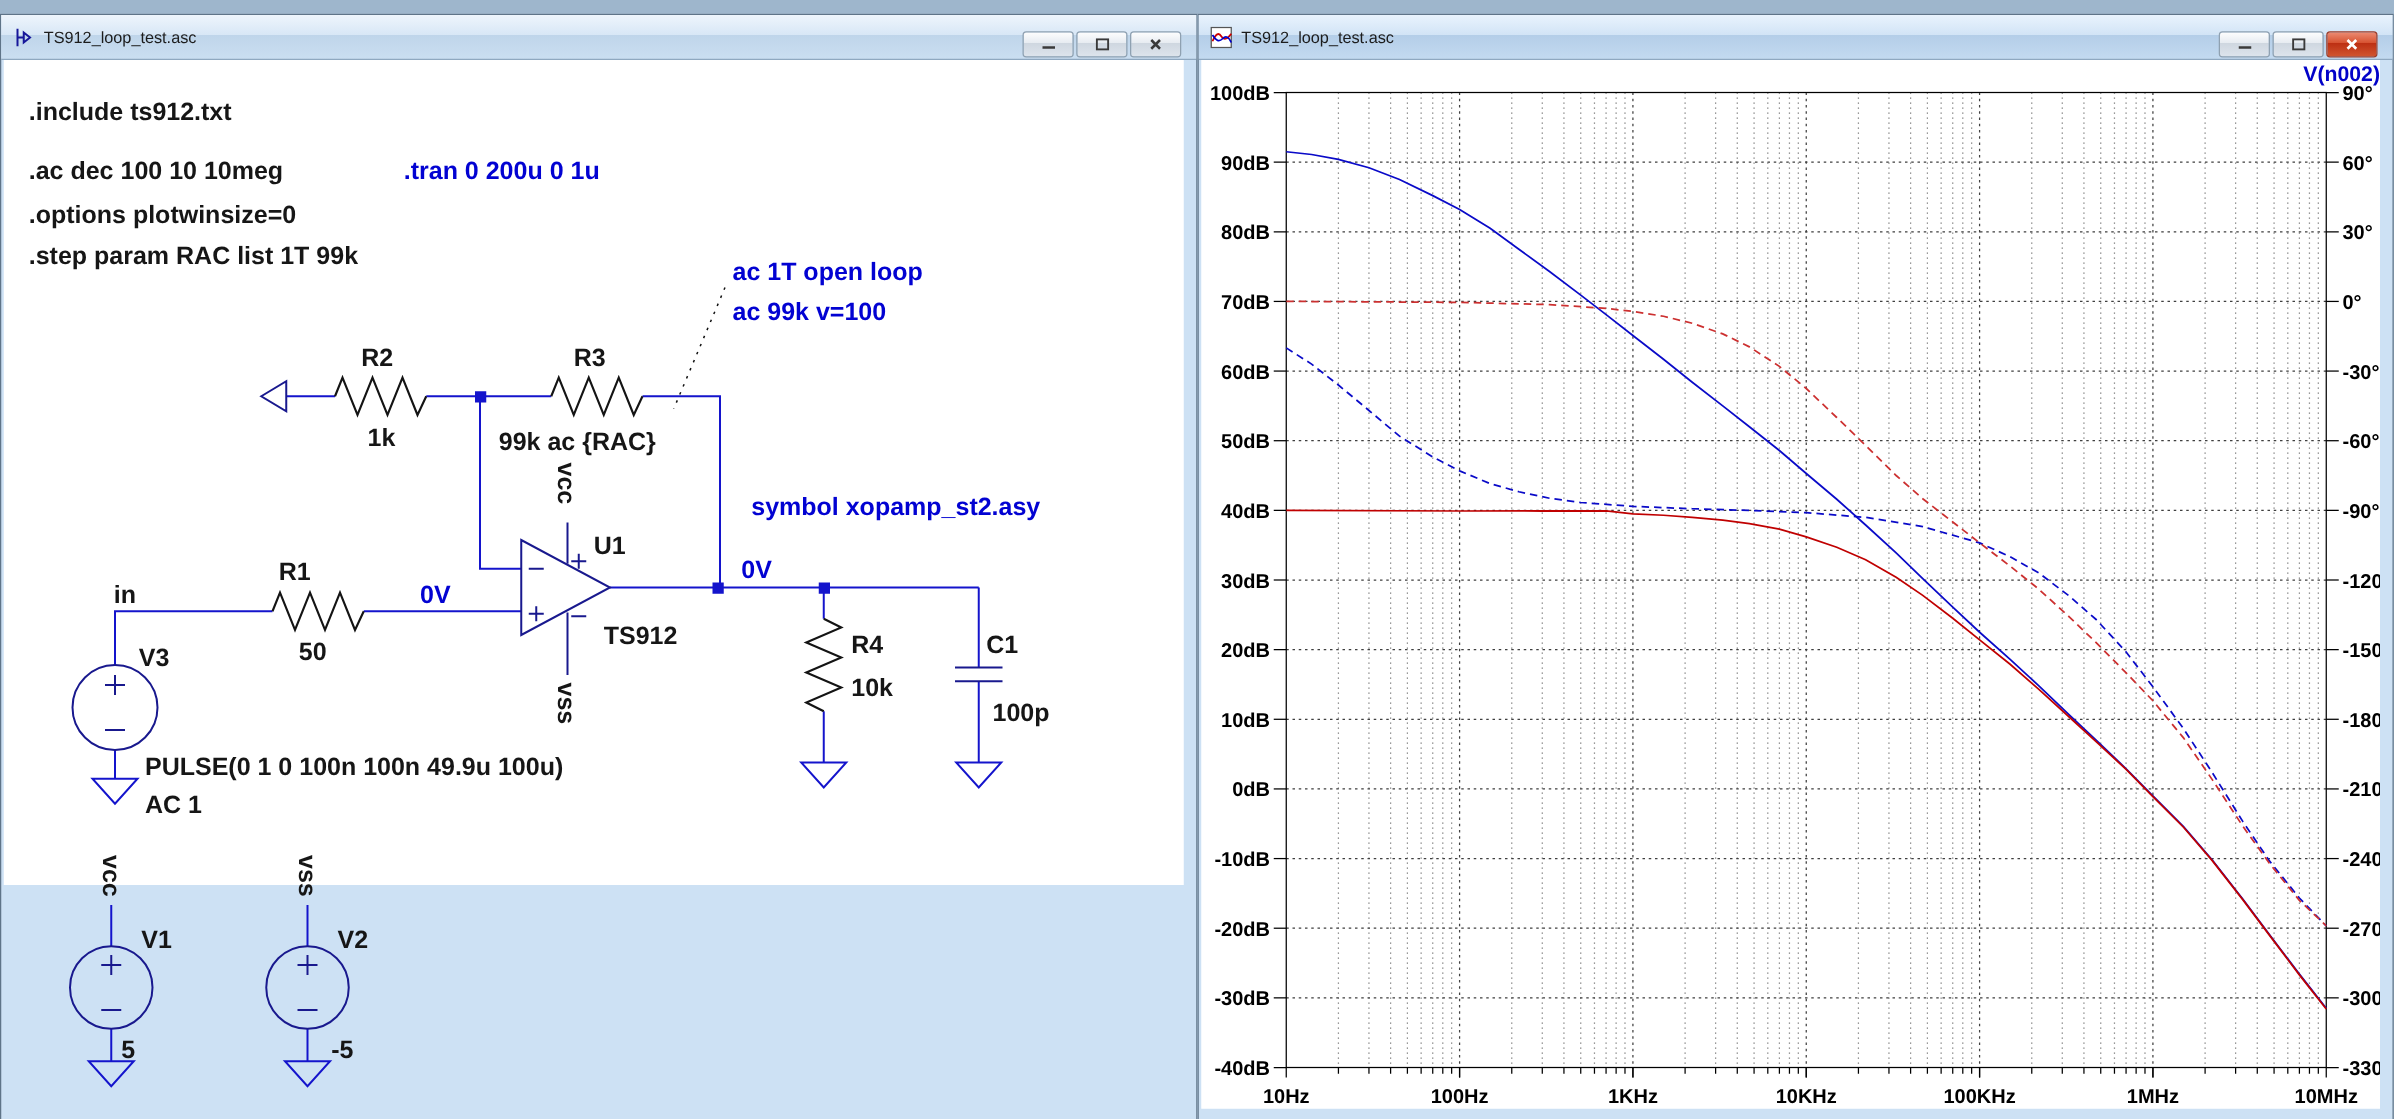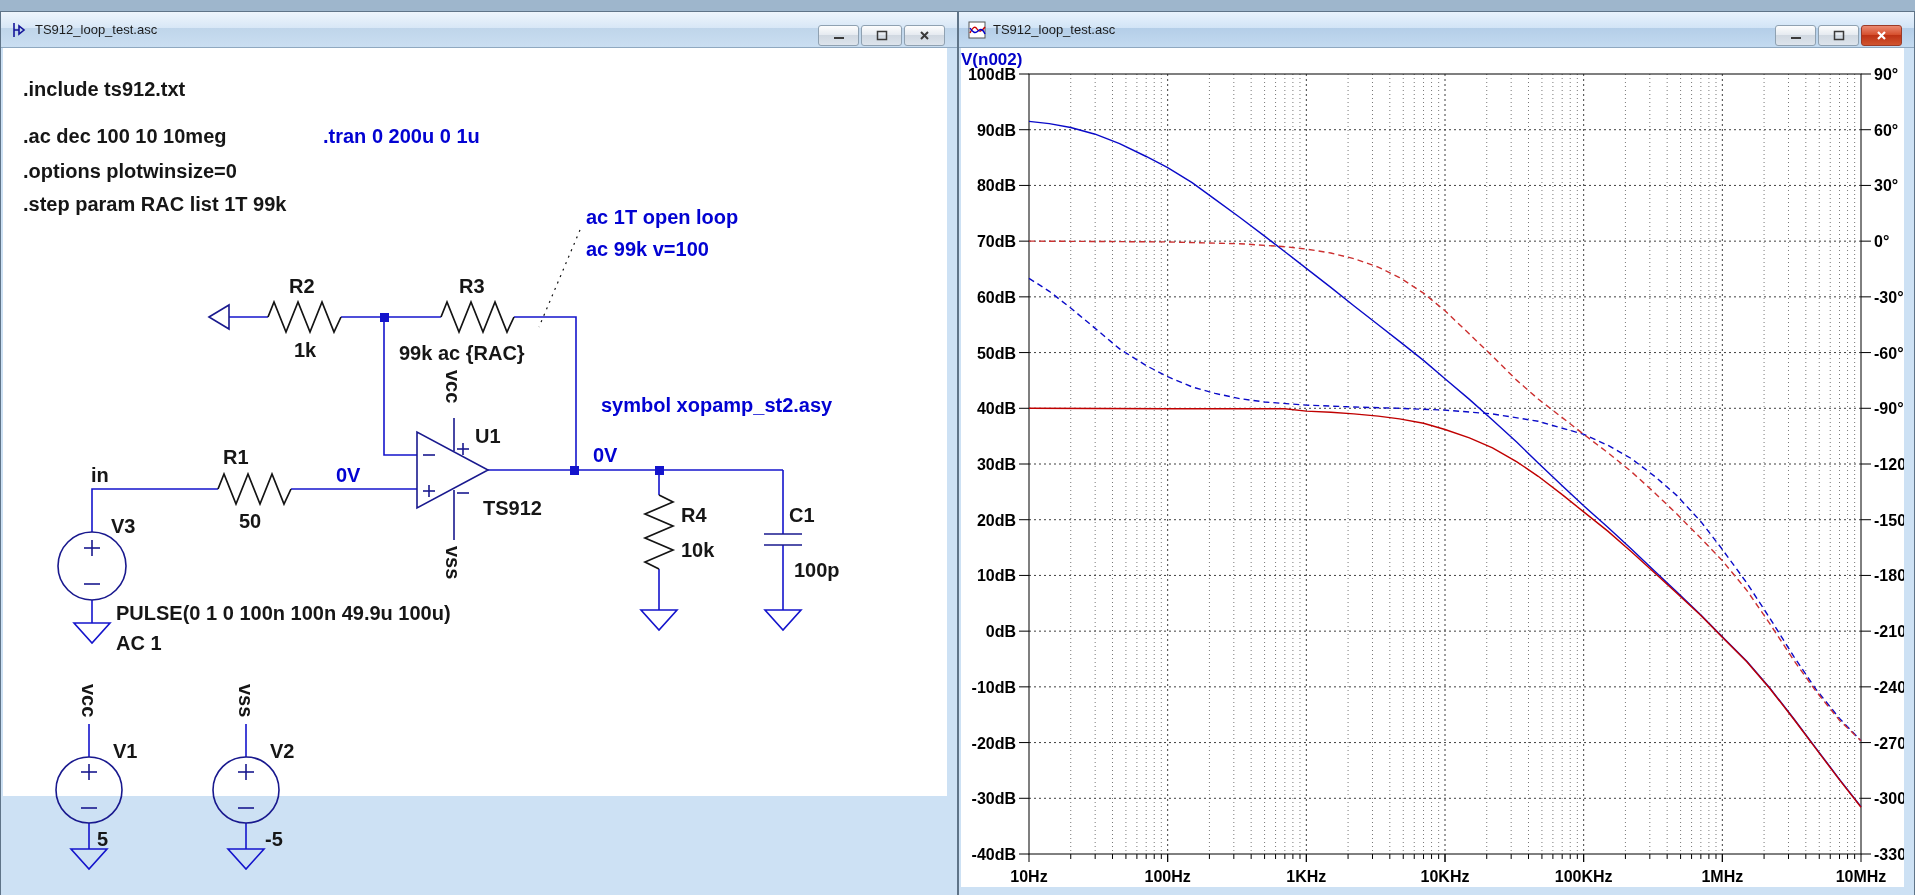--- a/index.html
+++ b/index.html
@@ -14,35 +14,35 @@
   #win-right .titlebar{background:linear-gradient(#e9f3fd,#d2e4f6 45%,#b4cee8 46%,#c3daf0);}
   .win-icon{position:absolute;left:9px;top:9px;width:18px;height:18px;}
   .win-title{position:absolute;left:34px;top:10px;font-size:13px;color:#1c1c1c;}
   .btns{position:absolute;top:13px;right:12px;display:flex;gap:2px;}
   .wbtn{width:39px;height:19px;border:1px solid #8fa1b1;border-radius:3px;
     background:linear-gradient(#fdfdfd,#e6ebf1 45%,#cfd7e0 46%,#dde4ec);
     display:flex;align-items:center;justify-content:center;}
   .wbtn.close-active{background:linear-gradient(#eb8a72,#d6512f 45%,#bd3013 46%,#d0542f);
     border-color:#9b3b28;}
   .client{position:absolute;left:2px;top:36px;background:#ffffff;}
-  #win-left .client{width:944px;height:748px;text-align:center;}
+  #win-left .client{width:944px;height:660px;text-align:center;}
   #win-right .client{width:943px;height:839px;}
   svg text{font-family:"Liberation Sans",sans-serif;}
   .sctext{font-size:20px;font-weight:bold;fill:#161616;}
   .sctext-blue{font-size:20px;font-weight:bold;fill:#0202d2;}
   .wire{stroke:#1414cc;stroke-width:1.6;fill:none;}
   .body-dark{stroke:#19198e;stroke-width:1.6;fill:none;}
   .zig{stroke:#141414;stroke-width:1.7;fill:none;}
   .junc{fill:#1414cc;}
   .gmaj{stroke:#3f3f3f;stroke-width:1;stroke-dasharray:2,3;}
   .gmin{stroke:#787878;stroke-width:1;stroke-dasharray:1,3;}
   .pframe{fill:none;stroke:#000;stroke-width:1;}
   .tick{stroke:#000;stroke-width:1;}
   .axlab{font-size:16px;font-weight:bold;fill:#000;}
-  .plot-title{position:absolute;left:0;top:2px;width:100%;text-align:left;
+  .plot-title{position:absolute;left:0;top:2px;width:100%;text-align:right;
     font-size:17px;font-weight:bold;color:#0202c8;}
 </style>
 </head>
 <body>
 
 <div class="window" id="win-left">
   <div class="titlebar">
     <svg class="win-icon" viewBox="0 0 18 18">
       <path d="M4 2 L4 16 M4 9 L9 9 M9 5 L9 13 L14 9 Z" fill="none" stroke="#16169a" stroke-width="1.6"></path>
     </svg>

